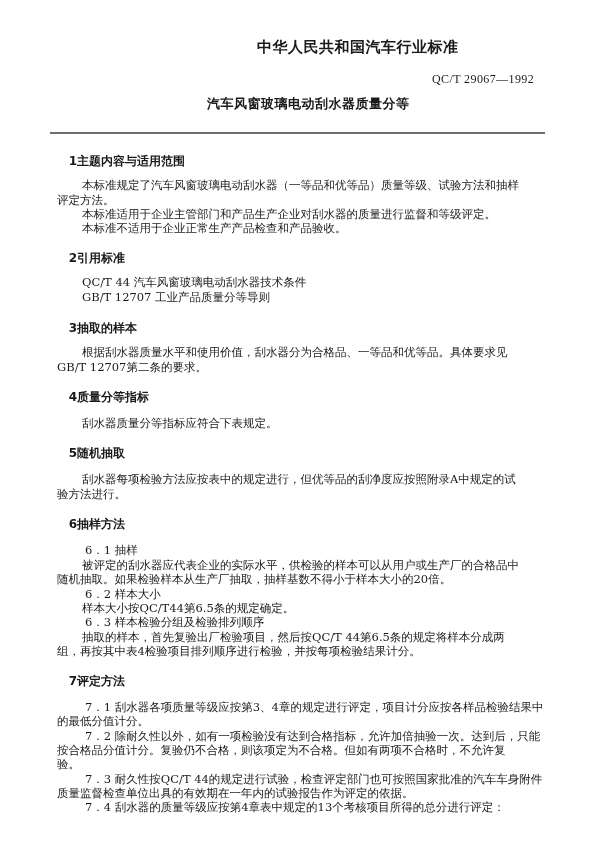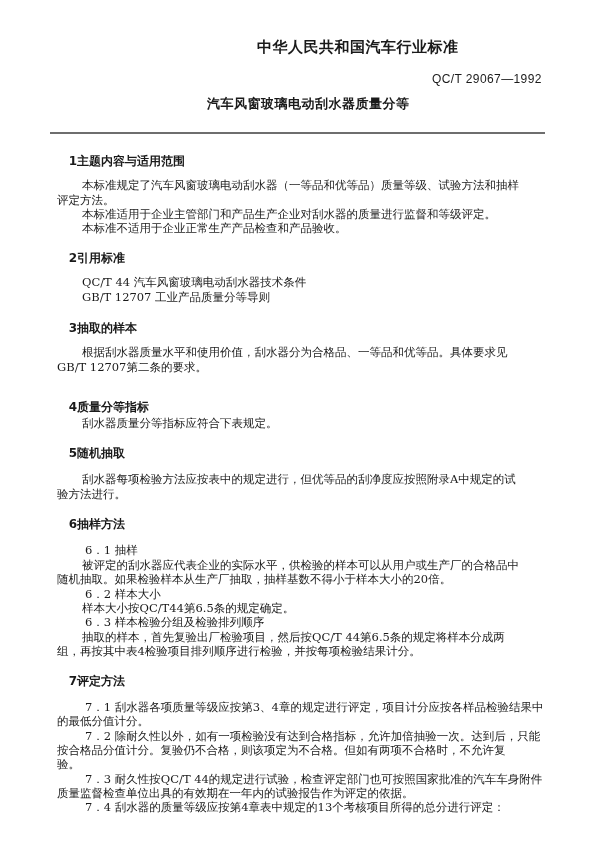--- a/index.html
+++ b/index.html
@@ -1,21 +1,21 @@
 <!DOCTYPE html>
 <html><head>
   <meta charset="utf-8">
   <style>
     html, body { margin: 0; padding: 0; background: #ffffff; }
     body { width: 600px; height: 848px; position: relative; overflow: hidden;
            font-family: "DejaVu Serif", "Liberation Serif", serif; color: #1a1a1a; }
     .abs { position: absolute; white-space: nowrap; }
     .org { left: 230px; top: 38px; font-size: 15px; font-weight: bold;
            font-family: "DejaVu Sans", sans-serif; letter-spacing: 0.5px; margin-left: 27px; }
-    .code { left: 432px; top: 72px; font-size: 12px; font-family: Liberation Sans, sans-serif; letter-spacing: 0.4px; }
+    .code { left: 432px; top: 72px; font-size: 12px; font-family: Liberation Serif, serif; letter-spacing: 0.4px; }
     .title { left: 207px; top: 95px; font-size: 13px; font-weight: bold;
              font-family: "DejaVu Sans", sans-serif; letter-spacing: 0.5px; }
     .rule { position: absolute; left: 50px; top: 132px; width: 495px; height: 2px; background: #6e6e6e; }
     .h { position: absolute; left: 57px; font-size: 12px; font-weight: bold;
          font-family: "DejaVu Sans", sans-serif; white-space: nowrap; text-align: right; }
     .h .num { display: inline-block; width: 20px; }
     .line { position: absolute; font-size: 11.5px; white-space: nowrap; line-height: 15px; }
     .ind { left: 82px; }
     .flush { left: 57px; }
     .sub { left: 57px; margin-left: 28px; }
@@ -42,21 +42,21 @@
   </div>
   <div class="line ind" style="top:275px">QC/T  44   汽车风窗玻璃电动刮水器技术条件</div>
   <div class="line ind" style="top:290px">GB/T  12707   工业产品质量分等导则</div>
 
   <div class="h" style="top:320px">
     <span class="num">3</span><span>抽取的样本</span>
   </div>
   <div class="line ind" style="top:345px">根据刮水器质量水平和使用价值，刮水器分为合格品、一等品和优等品。具体要求见</div>
   <div class="line flush" style="top:360px">GB/T  12707第二条的要求。</div>
 
-  <div class="h" style="top:399px">
+  <div class="h" style="top:389px">
     <span class="num">4</span><span>质量分等指标</span>
   </div>
   <div class="line ind" style="top:416px">刮水器质量分等指标应符合下表规定。</div>
 
   <div class="h" style="top:445px">
     <span class="num">5</span><span>随机抽取</span>
   </div>
   <div class="line ind" style="top:472px">刮水器每项检验方法应按表中的规定进行，但优等品的刮净度应按照附录A中规定的试</div>
   <div class="line flush" style="top:487px">验方法进行。</div>
 

